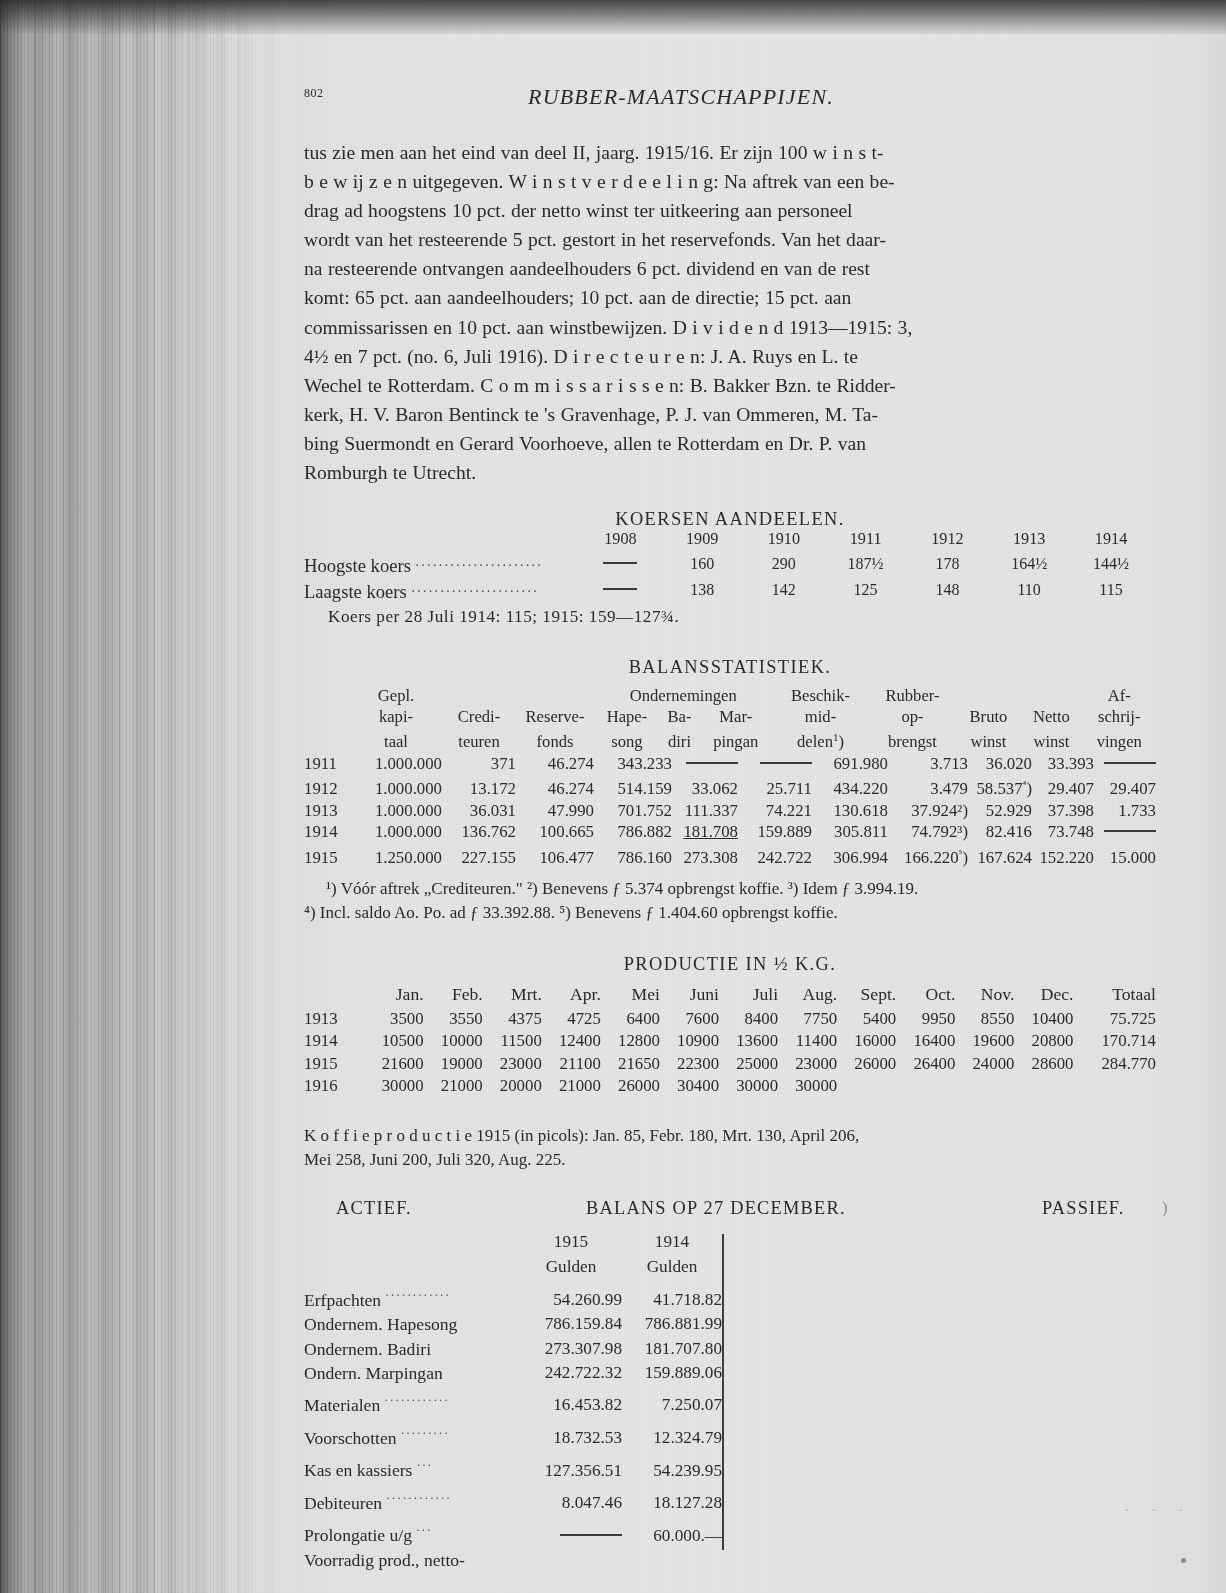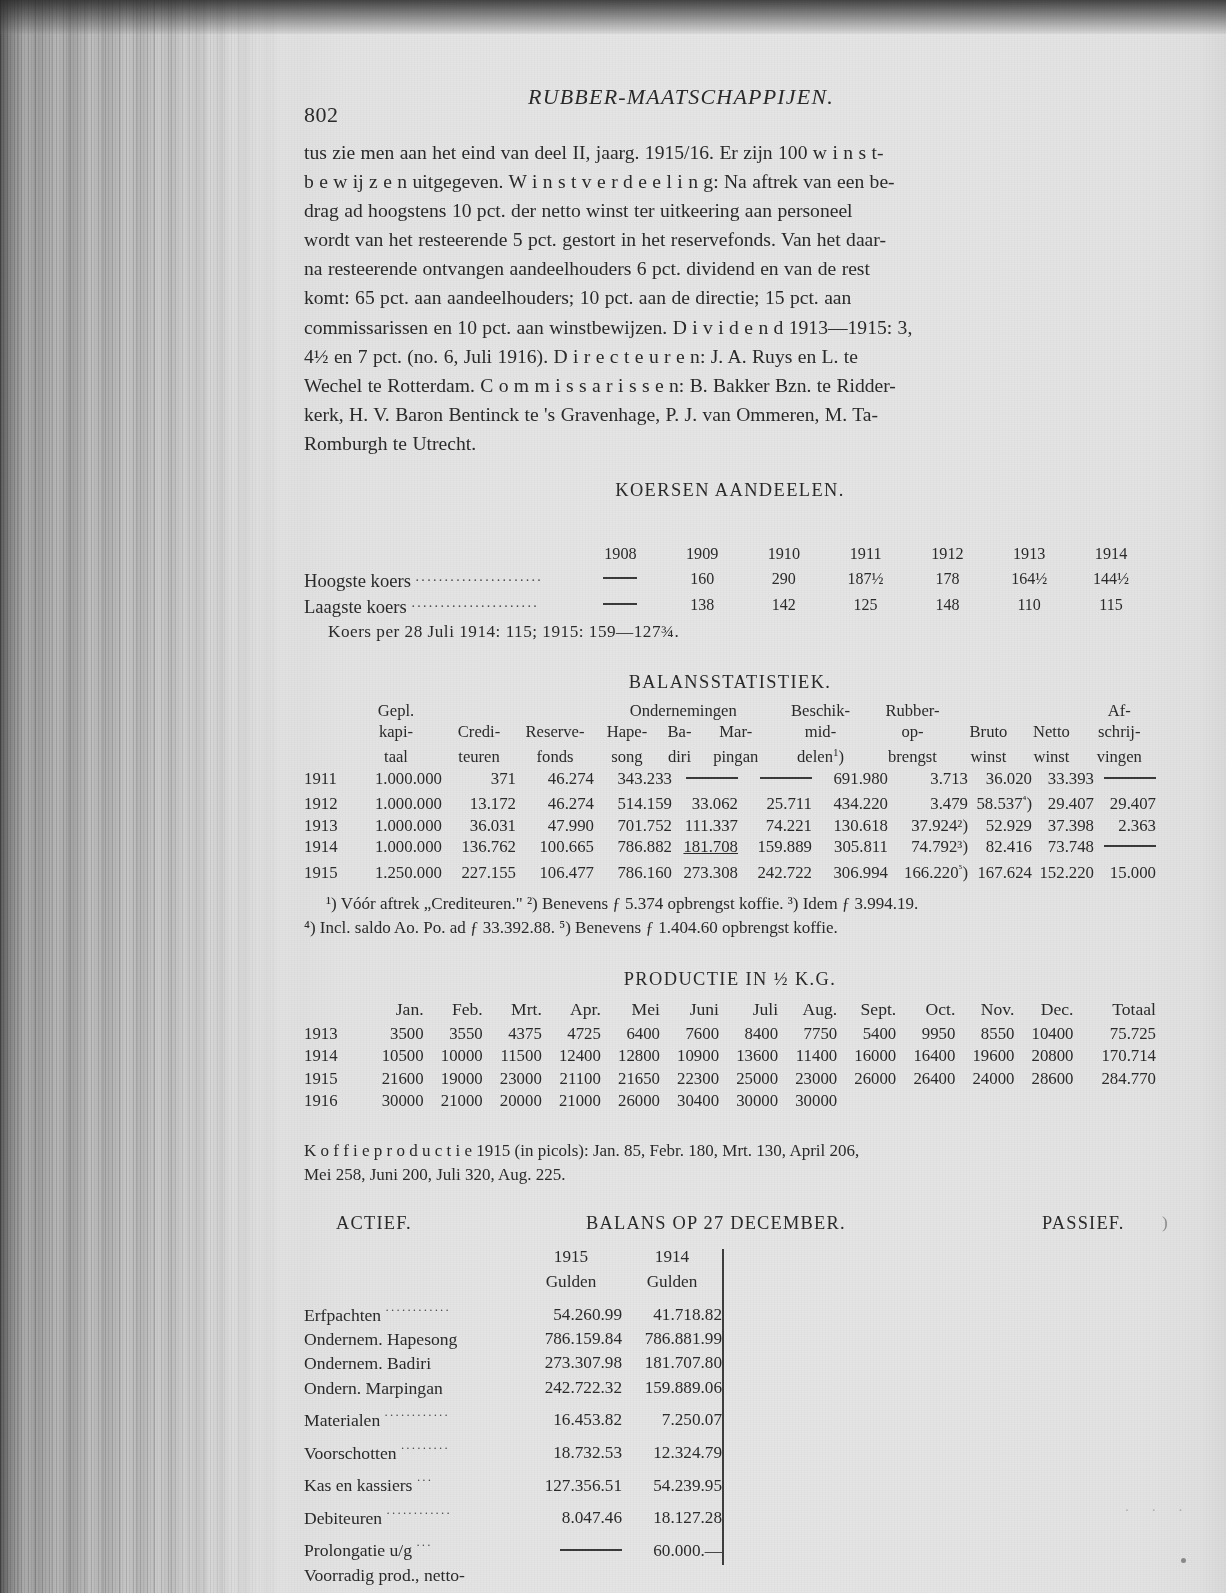--- a/index.html
+++ b/index.html
@@ -66,22 +66,22 @@
     width: 880px;
   }
 
   
   .hdr {
     position: relative;
     margin-top: 86px;
     height: 30px;
   }
   .folio {
-    position: absolute; left: 14px; top: 16px;
-    font-size: 22px; letter-spacing: .5px;
+    position: absolute; left: 14px; top: 0;
+    font-size: 12px; letter-spacing: .5px;
   }
   .runhead {
     position: absolute; left: 238px; top: -2px;
     font-size: 22px;
     font-style: italic;
     font-family: "Liberation Serif", serif;
     letter-spacing: 1.2px;
   }
 
   
@@ -103,21 +103,21 @@
     letter-spacing: 1.4px;
     margin: 0;
   }
 
   
   table { border-collapse: collapse; font-size: 17px; }
   td, th { padding: 0; font-weight: normal; vertical-align: bottom; white-space: nowrap; }
 
   
   .koersen { margin-top: 22px; }
-  .koersen table { margin-left: 14px; width: 848px; margin-top: 44px; }
+  .koersen table { margin-left: 14px; width: 848px; }
   .koersen .yr { text-align: center; font-size: 16.2px; padding-bottom: 2px; }
   .koersen .lbl { font-size: 18.6px; padding-right: 4px; }
   .koersen .val { text-align: center; font-size: 16px; line-height: 26px; }
   .dotfill {
     display: inline-block;
     width: 160px;
     overflow: hidden;
     letter-spacing: 2.3px;
     font-size: 14px;
     vertical-align: 2px;
@@ -251,20 +251,21 @@
         <div>tus zie men aan het eind van deel II, jaarg. 1915/16.  Er zijn 100  w i n s t-</div>
         <div>b e w ij z e n  uitgegeven.  W i n s t v e r d e e l i n g:  Na aftrek van een be-</div>
         <div>drag ad hoogstens 10 pct. der netto winst ter uitkeering aan personeel</div>
         <div>wordt van het resteerende 5 pct. gestort in het reservefonds.  Van het daar-</div>
         <div>na resteerende ontvangen aandeelhouders 6 pct. dividend en van de rest</div>
         <div>komt: 65 pct. aan aandeelhouders; 10 pct. aan de directie; 15 pct. aan</div>
         <div>commissarissen en 10 pct. aan winstbewijzen.  D i v i d e n d  1913—1915: 3,</div>
         <div>4½ en 7 pct. (no. 6, Juli 1916).  D i r e c t e u r e n:  J. A. Ruys en L. te</div>
         <div>Wechel te Rotterdam.  C o m m i s s a r i s s e n:  B. Bakker Bzn. te Ridder-</div>
         <div>kerk, H. V. Baron Bentinck te 's Gravenhage, P. J. van Ommeren, M. Ta-</div>
+        <div>bing Suermondt en Gerard Voorhoeve, allen te Rotterdam en Dr. P. van</div>
         <div>Romburgh te Utrecht.</div>
       </div>
 
     <div class="koersen">
       <div class="sect-title">KOERSEN AANDEELEN.</div>
       <table>
         <thead>
           <tr id="koersen-years">
               <td style="width: 262px;"></td>
               <td class="yr" style="width: 84px;">1908</td>
@@ -385,21 +386,21 @@
               <td style="width: 92px;">1.000.000</td>
               <td style="width: 74px;">36.031</td>
               <td style="width: 78px;">47.990</td>
               <td style="width: 78px;">701.752</td>
               <td style="width: 66px;">111.337</td>
               <td style="width: 74px;">74.221</td>
               <td style="width: 76px;">130.618</td>
               <td style="width: 80px;">37.924²)</td>
               <td style="width: 64px;">52.929</td>
               <td style="width: 62px;">37.398</td>
-              <td style="width: 62px;">2.363</td>
+              <td style="width: 62px;">1.733</td>
             </tr>
             <tr>
               <td class="yr" style="width: 46px;">1914</td>
               <td style="width: 92px;">1.000.000</td>
               <td style="width: 74px;">136.762</td>
               <td style="width: 78px;">100.665</td>
               <td style="width: 78px;">786.882</td>
               <td style="width: 66px; text-decoration: underline;">181.708</td>
               <td style="width: 74px;">159.889</td>
               <td style="width: 76px;">305.811</td>

